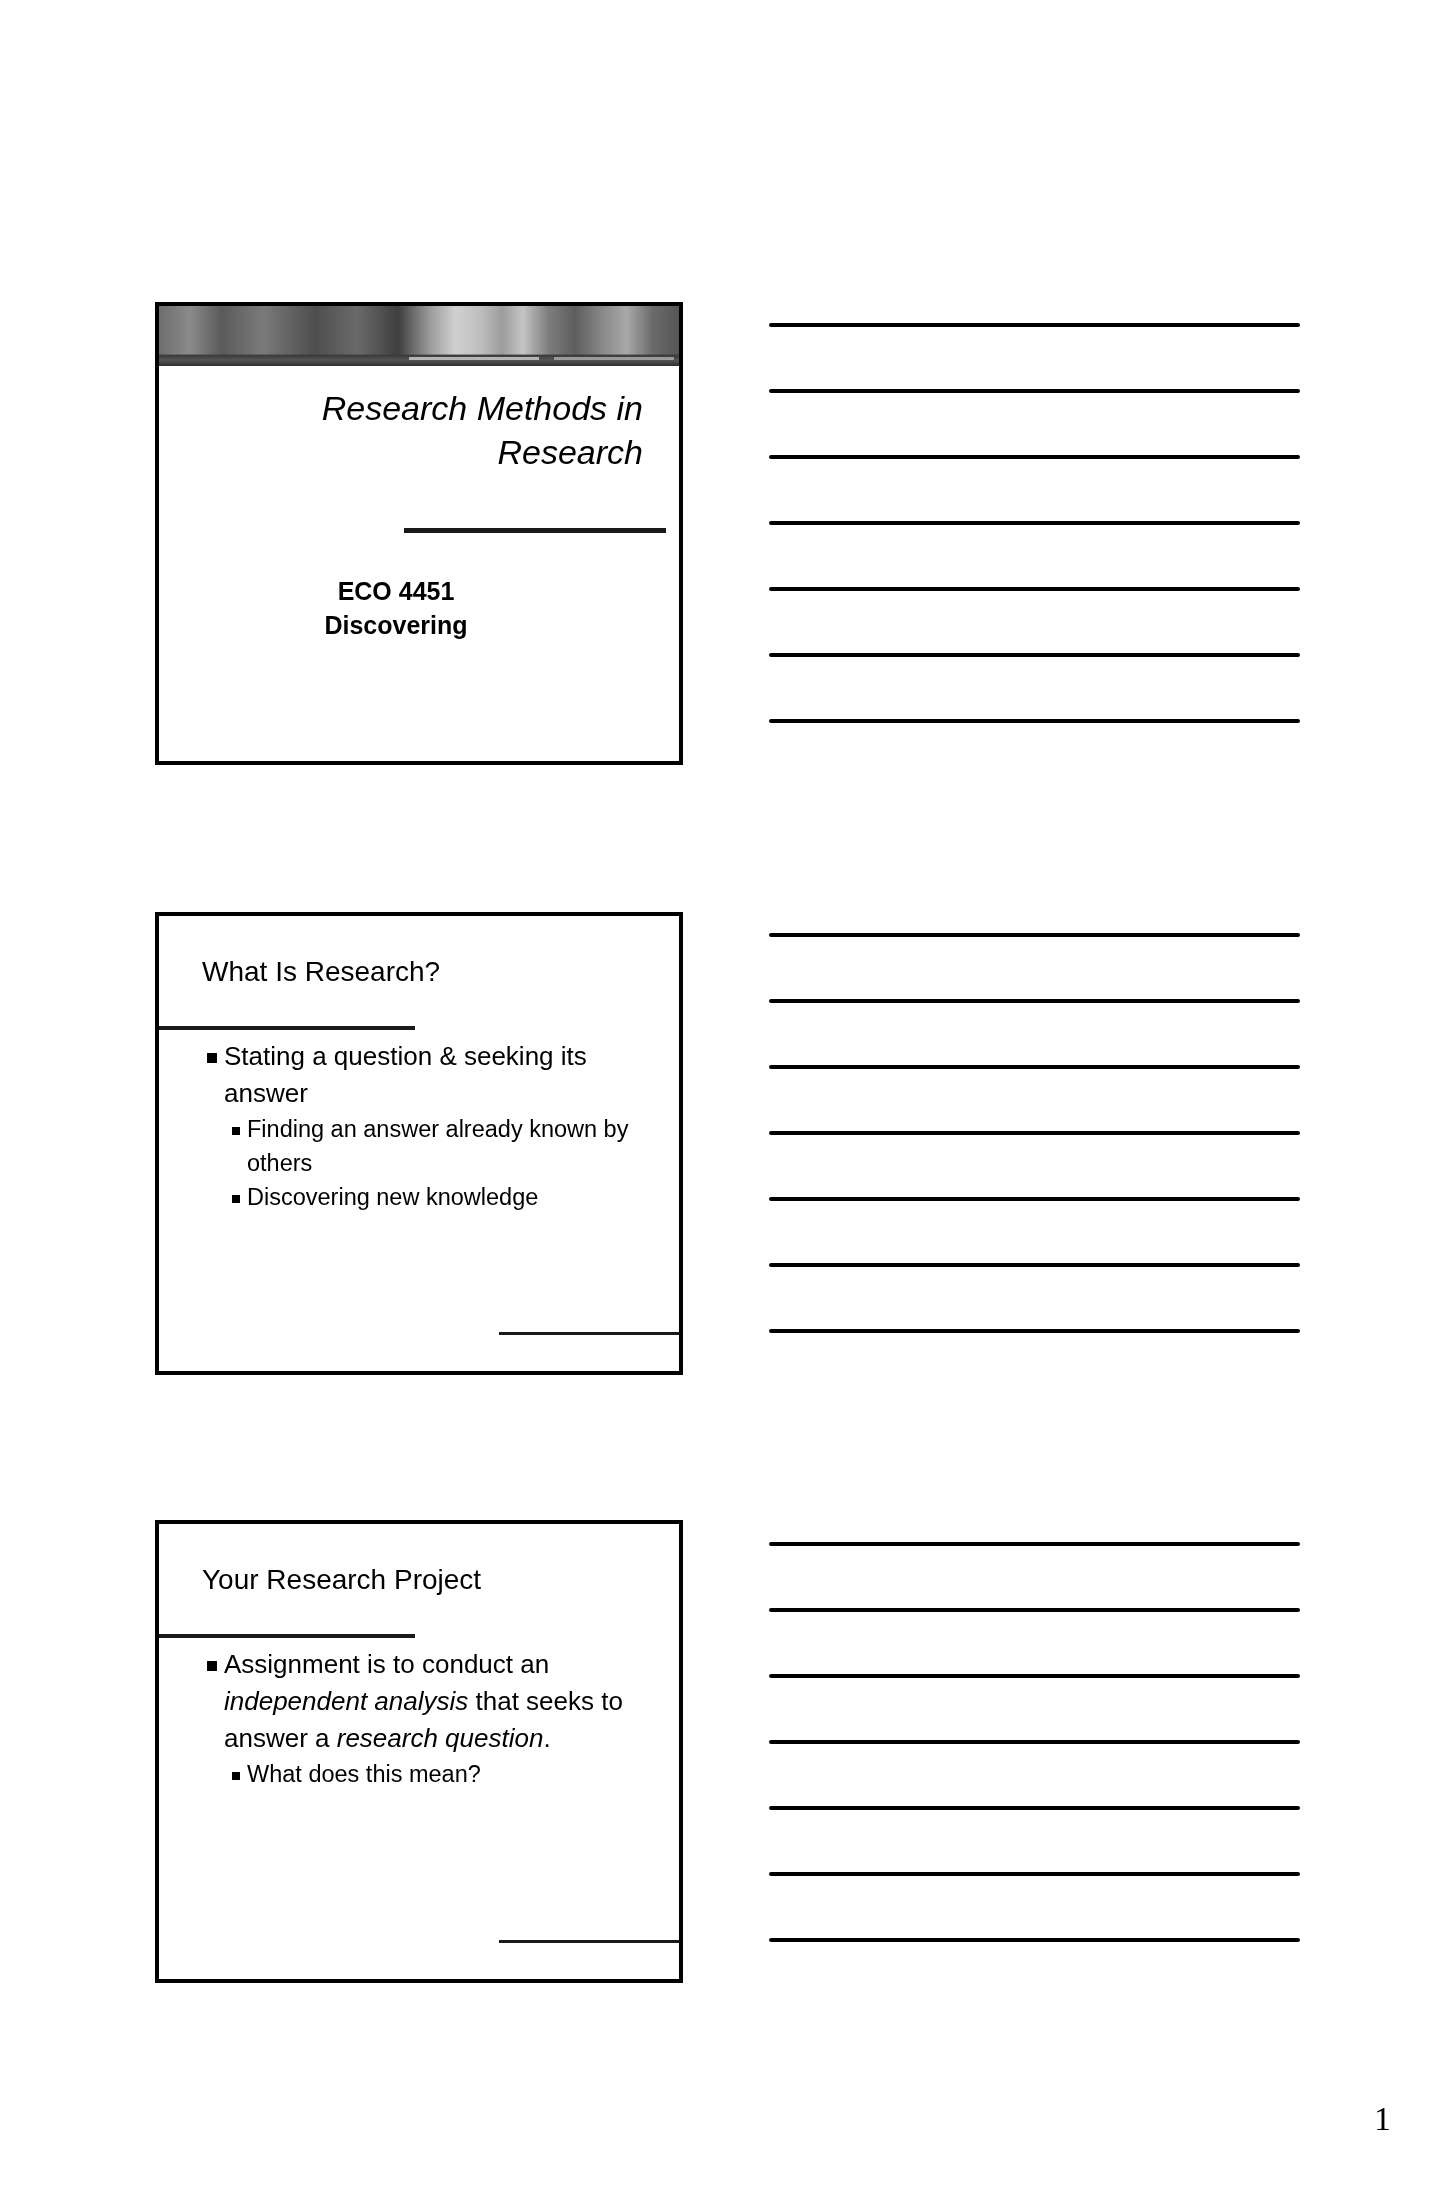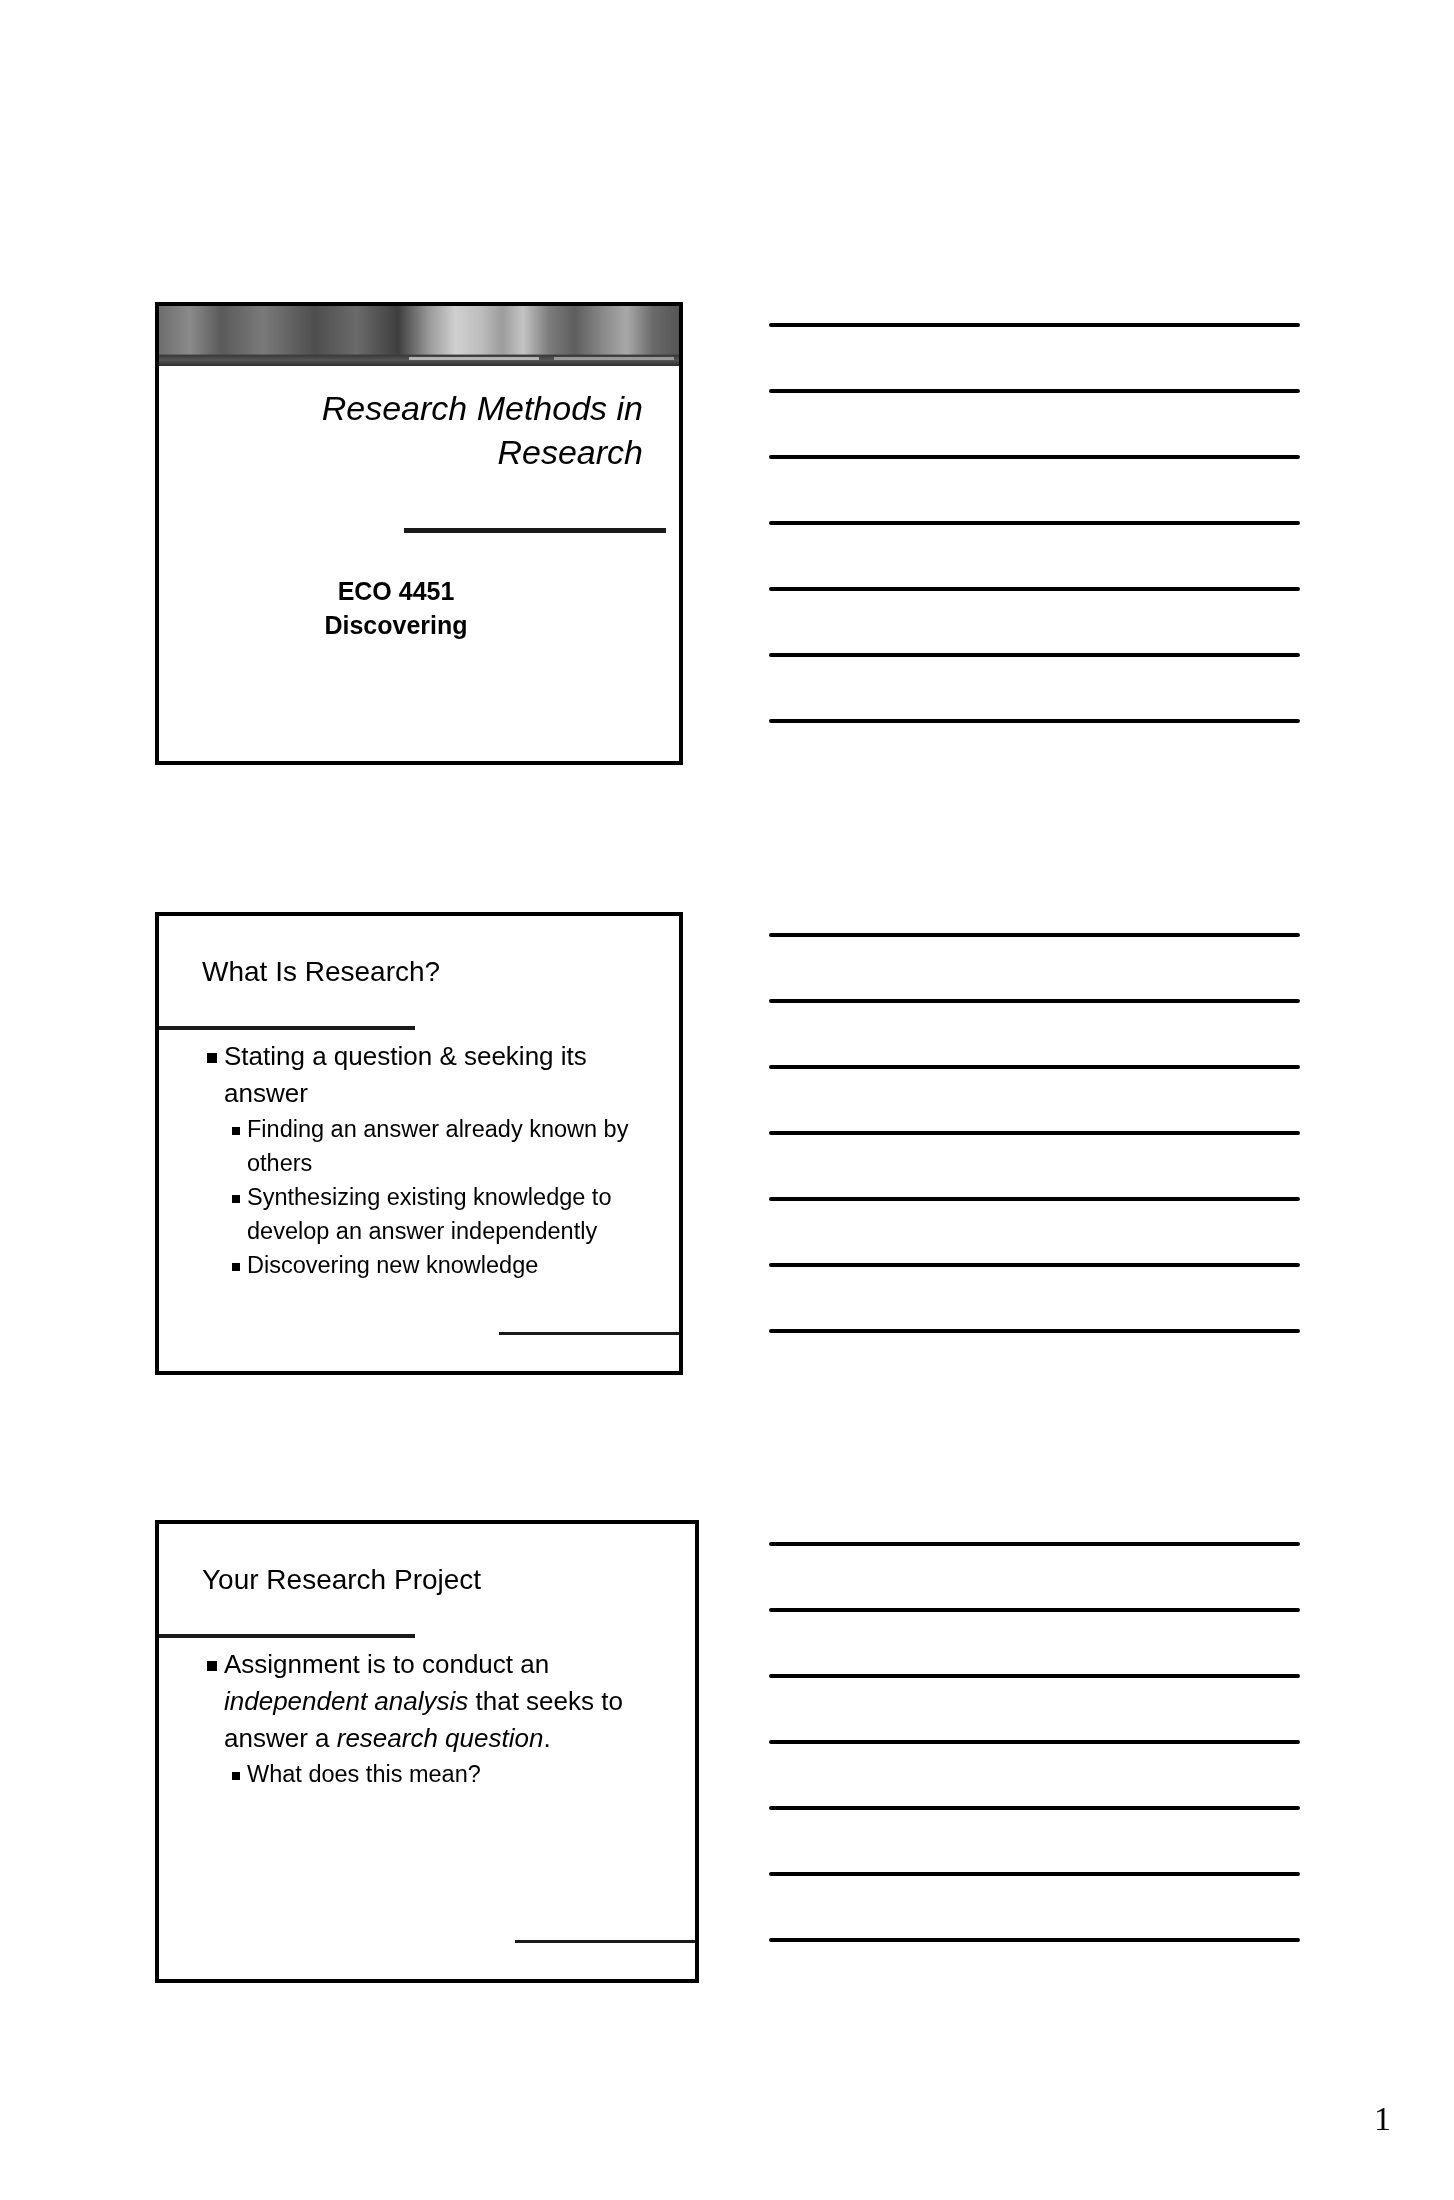--- a/index.html
+++ b/index.html
@@ -60,31 +60,27 @@
     <div class="l1">
       <span class="bullet"></span>
       <span>Stating a question &amp; seeking its answer</span>
     </div>
     <div class="l2">
       <span class="bullet"></span>
       <span>Finding an answer already known by others</span>
     </div>
     <div class="l2">
       <span class="bullet"></span>
-      <span>Synthesizing existing knowledge to develop an answer independently</span>
-    </div>
-    <div class="l2">
-      <span class="bullet"></span>
       <span>Discovering new knowledge</span>
     </div>
   </div>
   <div class="foot-bar"></div>
 </div>
 
-<div class="slide" style="top:1477px;padding-left:16px;">
+<div class="slide" style="top:1477px;">
   <div class="slide-title">Your Research Project</div>
   <div class="title-bar"></div>
   <div class="list">
     <div class="l1">
       <span class="bullet"></span>
       <span>Assignment is to conduct an </span><em>independent analysis</em><span> that seeks to answer a </span><em>research question</em><span>.</span>
     </div>
     <div class="l2">
       <span class="bullet"></span>
       <span>What does this mean?</span>

